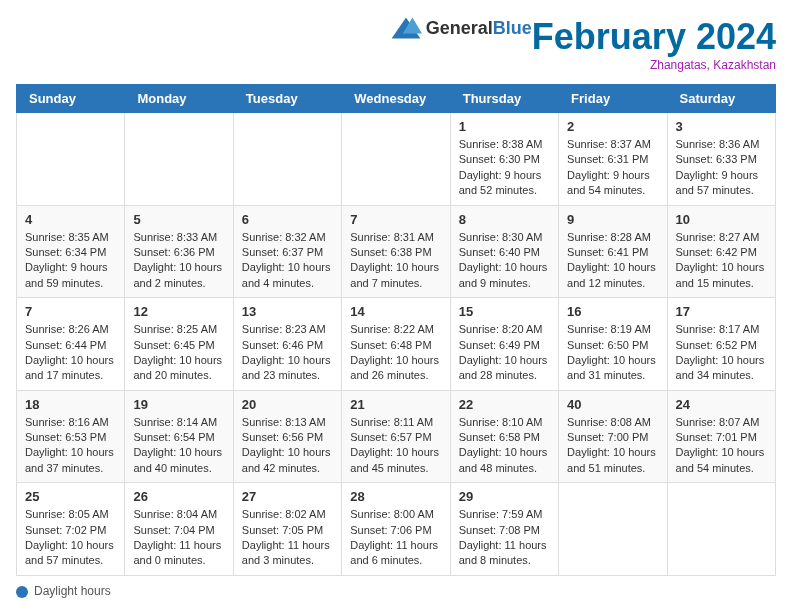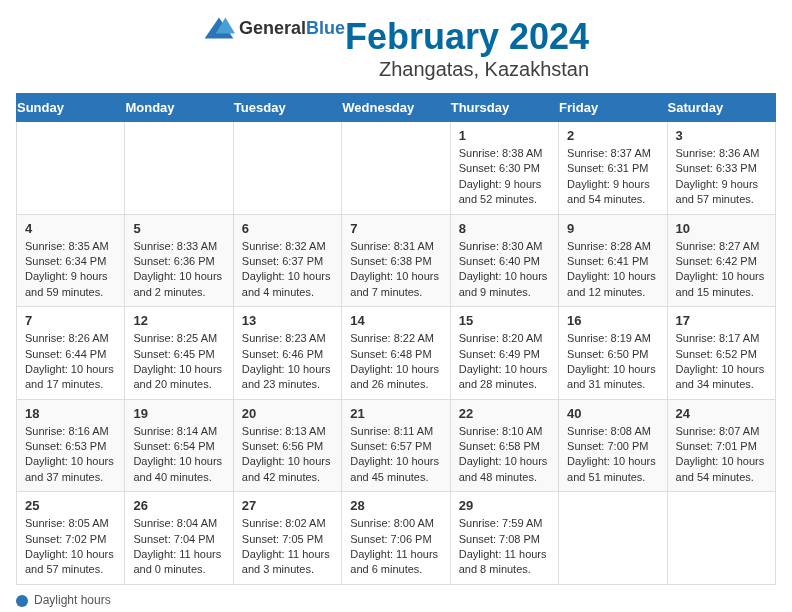--- a/index.html
+++ b/index.html
@@ -5,21 +5,21 @@
     * { box-sizing: border-box; margin: 0; padding: 0; }
     body {
       font-family: Arial, sans-serif;
       background: #fff;
       width: 792px;
       min-height: 612px;
       padding: 16px;
     }
     .header-row {
       display: flex;
-      justify-content: center;
+      justify-content: flex-end;
       align-items: flex-start;
       margin-bottom: 12px;
     }
     .logo {
       display: flex;
       align-items: center;
       gap: 4px;
     }
     .logo-icon {
       width: 32px;
@@ -27,35 +27,35 @@
     }
     .title-block {
       text-align: right;
     }
     .title-month {
       font-size: 36px;
       font-weight: bold;
       color: #0369a1;
     }
     .title-location {
-      font-size: 20px;
-      color: #404040;
+      font-size: 12px;
+      color: #a21caf;
     }
     .calendar {
       width: 100%;
       border-collapse: collapse;
       border: 1px solid #ccc;
     }
     .calendar th {
       background-color: #2a74b8;
       color: #fff;
       font-size: 13px;
       font-weight: bold;
       text-align: left;
-      padding: 6px 0;
+      padding: 6px 12px;
       border: 1px solid #2a74b8;
     }
     .calendar td {
       vertical-align: top;
       padding: 6px 8px;
       border: 1px solid #ddd;
       font-size: 11px;
       color: #333;
       width: calc(100% / 7);
       min-height: 80px;

